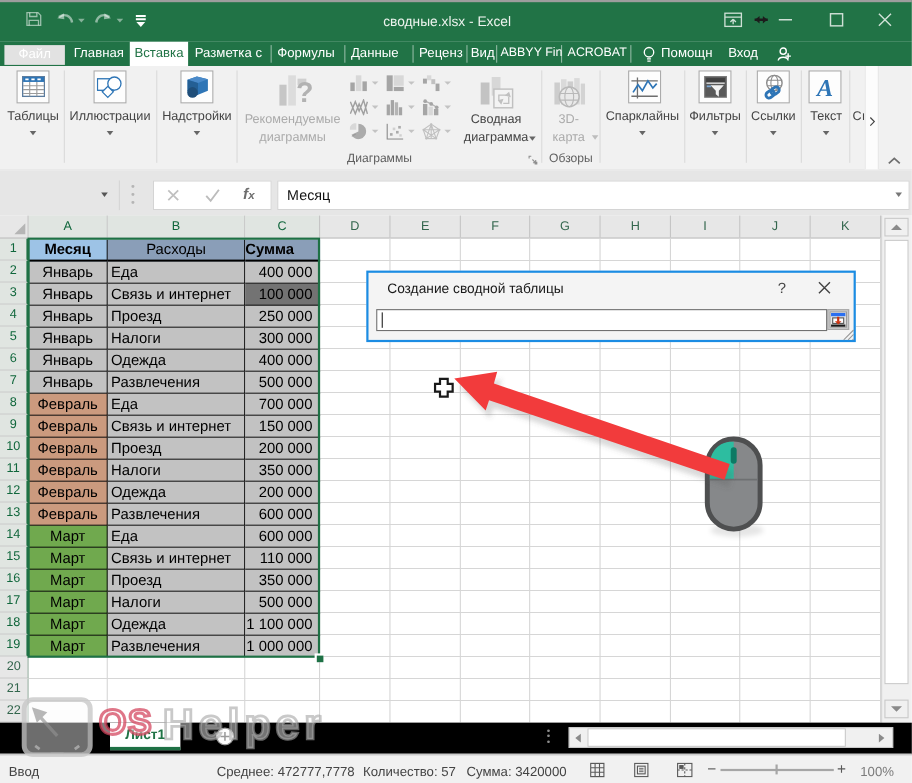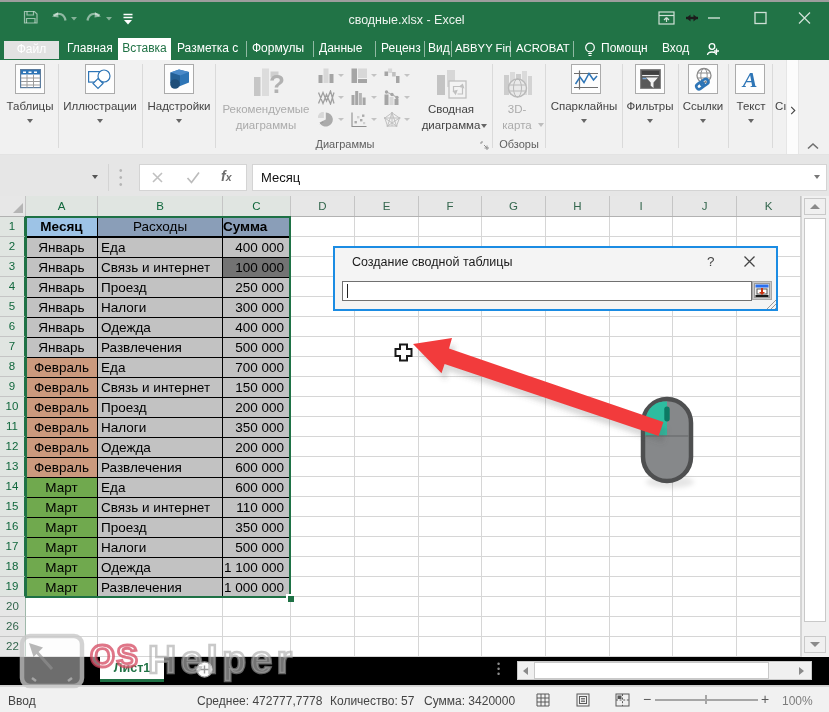--- a/index.html
+++ b/index.html
@@ -361,21 +361,21 @@
 <div class="rowhdr rowsel" style="top:417px">11</div>
 <div class="rowhdr rowsel" style="top:437px">12</div>
 <div class="rowhdr rowsel" style="top:457px">13</div>
 <div class="rowhdr rowsel" style="top:477px">14</div>
 <div class="rowhdr rowsel" style="top:497px">15</div>
 <div class="rowhdr rowsel" style="top:517px">16</div>
 <div class="rowhdr rowsel" style="top:537px">17</div>
 <div class="rowhdr rowsel" style="top:557px">18</div>
 <div class="rowhdr rowsel" style="top:577px">19</div>
 <div class="rowhdr" style="top:597px">20</div>
-<div class="rowhdr" style="top:617px">26</div>
+<div class="rowhdr" style="top:617px">21</div>
 <div class="rowhdr" style="top:637px">22</div>
 <div class="cell" style="left:26px;top:218px;width:72px;height:20px;background:#9dc3e6;border-right:1px solid #000;border-bottom:2px solid #000;font-weight:bold;text-align:center;line-height:17px">Месяц</div>
 <div class="cell" style="left:98px;top:218px;width:125px;height:20px;background:#8a9eb8;border-right:1px solid #000;border-bottom:2px solid #000;font-weight:normal;text-align:center;line-height:17px">Расходы</div>
 <div class="cell" style="left:223px;top:218px;width:68px;height:20px;background:#8a9eb8;border-bottom:2px solid #000;font-weight:bold;line-height:17px">Сумма</div>
 <div class="cell" style="left:26px;top:238px;width:72px;height:20px;background:#c2c2c2;border-right:1px solid #000;border-bottom:1px solid #000;text-align:center;line-height:19px">Январь</div>
 <div class="cell" style="left:98px;top:238px;width:125px;height:20px;background:#c2c2c2;border-right:1px solid #000;border-bottom:1px solid #000;text-align:left;line-height:19px;padding-left:3px">Еда</div>
 <div class="cell" style="left:223px;top:238px;width:68px;height:20px;background:#c2c2c2;border-bottom:1px solid #000;text-align:right;line-height:19px;padding-right:7px">400 000</div>
 <div class="cell" style="left:26px;top:258px;width:72px;height:20px;background:#c2c2c2;border-right:1px solid #000;border-bottom:1px solid #000;text-align:center;line-height:19px">Январь</div>
 <div class="cell" style="left:98px;top:258px;width:125px;height:20px;background:#c2c2c2;border-right:1px solid #000;border-bottom:1px solid #000;text-align:left;line-height:19px;padding-left:3px">Связь и интернет</div>
 <div class="cell" style="left:223px;top:258px;width:68px;height:20px;background:#737373;border-bottom:1px solid #000;text-align:right;line-height:19px;padding-right:7px">100 000</div>

